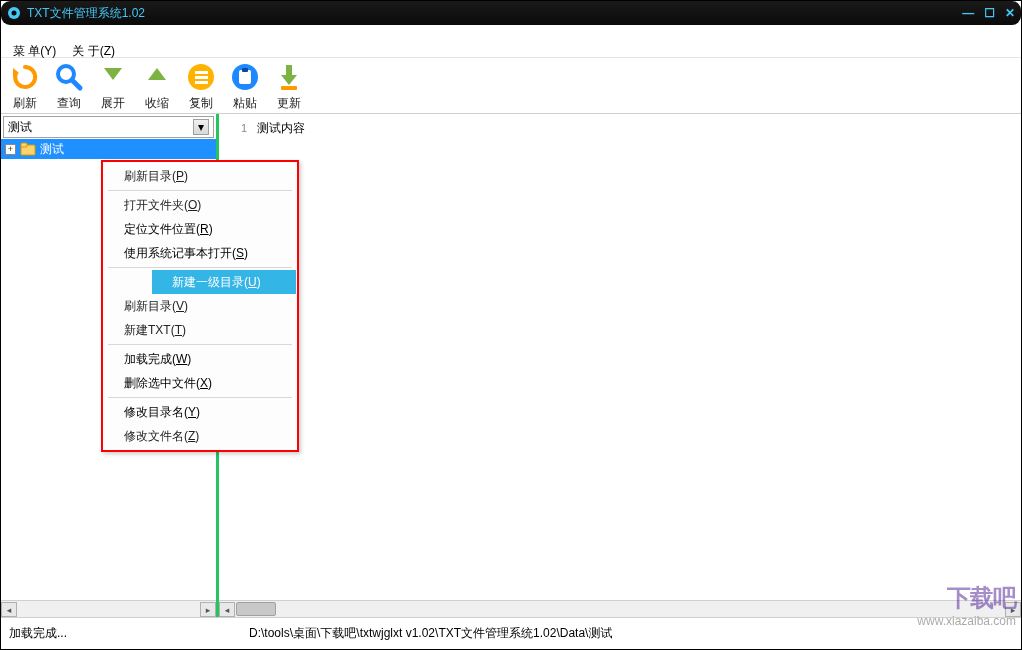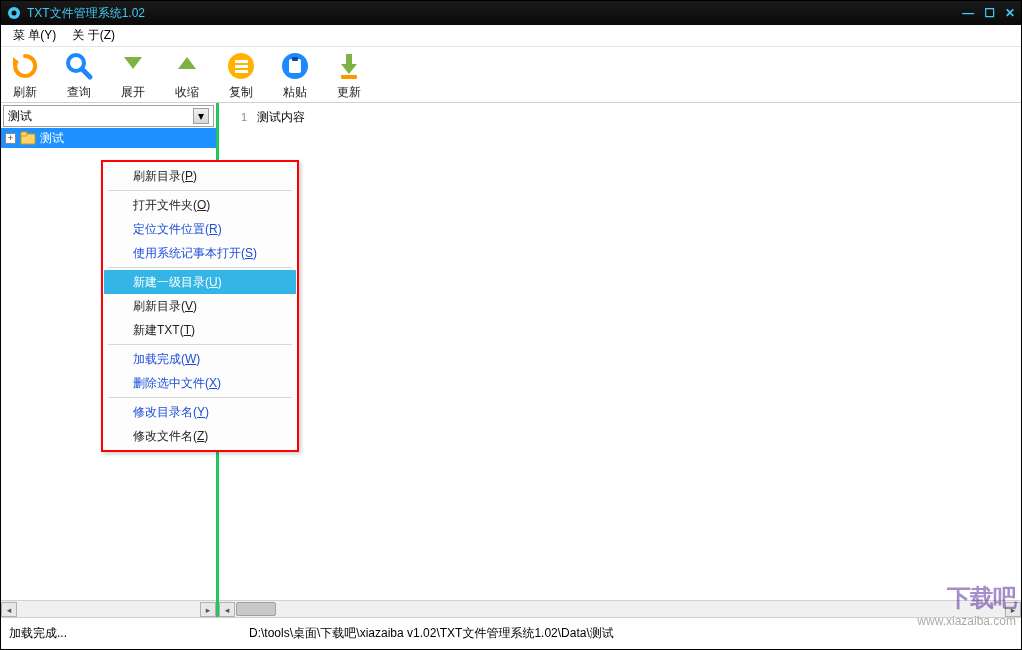--- a/index.html
+++ b/index.html
@@ -1,26 +1,26 @@
 <!DOCTYPE html>
 <html><head>
 <meta charset="utf-8">
 <style>
 * { margin: 0; padding: 0; box-sizing: border-box; font-family: "Microsoft YaHei", SimSun, Arial, sans-serif; font-size: 12px; }
 html, body { width: 1022px; height: 650px; overflow: hidden; }
 .window { width: 1022px; height: 650px; background: #fff; display: flex; flex-direction: column; border: 1px solid #000; }
-.titlebar { height: 24px; background: linear-gradient(#1a1a1a, #0a0a0a); color: #44c8f5; display: flex; align-items: center; padding: 0 6px; justify-content: space-between; }
+.titlebar { height: 24px; background: linear-gradient(#1a1a1a, #0a0a0a); color: #44c8f5; display: flex; align-items: center; padding: 0 6px; justify-content: space-between; border-radius: 9px; }
 .titlebar-left { display: flex; align-items: center; gap: 6px; }
 .title-icon svg { display: block; }
 .title-text { font-size: 12px; }
 .titlebar-right { display: flex; align-items: center; gap: 10px; color: #44c8f5; font-size: 14px; font-weight: bold; }
 .win-btn { cursor: pointer; }
-.menubar { height: 22px; background: #fff; display: flex; align-items: flex-start; padding: 0 8px; gap: 8px; border-bottom: 1px solid #e5e5e5; }
+.menubar { height: 22px; background: #fff; display: flex; align-items: flex-start; padding: 16px 8px; gap: 8px; border-bottom: 1px solid #e5e5e5; }
 .menu-item { padding: 2px 4px; cursor: default; }
-.toolbar { height: 56px; background: #fff; display: flex; align-items: center; gap: 22px; padding: 4px 8px 2px 8px; border-bottom: 1px solid #d0d0d0; }
+.toolbar { height: 56px; background: #fff; display: flex; align-items: center; gap: 12px; padding: 4px 8px 2px 8px; border-bottom: 1px solid #d0d0d0; }
 .tool-btn { display: flex; flex-direction: column; align-items: center; justify-content: center; gap: 2px; cursor: pointer; }
 .tool-icon { width: 32px; height: 32px; display: flex; align-items: center; justify-content: center; }
 .tool-label { font-size: 12px; color: #222; }
 .body-area { flex: 1; display: flex; min-height: 0; }
 .left-pane { width: 218px; display: flex; flex-direction: column; border-right: 3px solid #22c55e; }
 .combo { height: 22px; margin: 2px 2px 1px 2px; border: 1px solid #a0a0a0; display: flex; align-items: center; justify-content: space-between; padding: 0 4px; background: #fff; }
 .combo-btn { width: 16px; height: 16px; background: linear-gradient(#f0f0f0,#d8d8d8); border: 1px solid #a0a0a0; display:flex; align-items:center; justify-content:center; }
 .tree { flex: 1; background: #fff; overflow: hidden; position: relative; }
 .tree-item { height: 20px; display: flex; align-items: center; gap: 4px; background: #1e90ff; color: #fff; padding: 0 4px; }
 .tree-plus { width: 11px; height: 11px; background: #fff; color: #333; border: 1px solid #888; display:flex; align-items:center; justify-content:center; font-size:9px; line-height:9px; }
@@ -30,23 +30,23 @@
 .editor-line { display: flex; align-items: baseline; gap: 10px; }
 .line-no { color: #888; font-size: 11px; width: 20px; text-align: right; }
 .editor-text { color: #000; text-align: right; }
 .scroll-h { height: 17px; background: #f0f0f0; border-top: 1px solid #d0d0d0; position: relative; }
 .scroll-thumb { position: absolute; left: 17px; top: 1px; height: 14px; width: 40px; background: #c8c8c8; border: 1px solid #a0a0a0; border-radius: 2px; }
 .scroll-arrow { position:absolute; width:16px; height:15px; top:1px; background:#e8e8e8; border:1px solid #b0b0b0; display:flex; align-items:center; justify-content:center; font-size:9px; color:#555;}
 .statusbar { height: 32px; background: #fff; border-top: 1px solid #d0d0d0; display: flex; align-items: center; padding: 0 8px; }
 .status-left { width: 240px; }
 .status-path { flex:1; }
 .context-menu { position: absolute; left: 101px; top: 160px; width: 198px; background: #fdfdfd; border: 2px solid #ff0000; box-shadow: 2px 2px 4px rgba(0,0,0,0.2); z-index: 100; padding: 2px 1px; }
-.cm-item { height: 24px; display: flex; align-items: center; padding: 0 29px; color: #222; cursor: default; }
-.cm-item.disabled { color: #1d4ed8; text-align: right; }
-.cm-item.highlight { background: #33b5e5; color: #fff; }
+.cm-item { height: 24px; display: flex; align-items: center; padding: 0 20px; color: #222; cursor: default; }
+.cm-item.disabled { color: #000000; text-align: right; }
+.cm-item.highlight { background: #33b5e5; color: #fff; margin-left: 48px; }
 .cm-sep { height: 1px; background: #d8d8d8; margin: 2px 4px; }
 .cm-key { text-decoration: underline; }
 .watermark { position: absolute; right: 6px; bottom: 22px; opacity: 0.5; font-size: 10px; color: #555; pointer-events:none; text-align:right; }
 .watermark .big { font-size: 24px; font-weight: bold; color: #4c1d95; letter-spacing:-1px;}
 </style>
 </head>
 <body>
 
 <div class="window">
 
@@ -174,21 +174,21 @@
       <div class="scroll-h">
         <span class="scroll-arrow" style="left:0">◂</span>
         <span class="scroll-thumb"></span>
         <span class="scroll-arrow" style="right:0">▸</span>
       </div>
     </div>
   </div>
 
   <div class="statusbar">
     <span class="status-left">加载完成...</span>
-    <span class="status-path">D:\tools\桌面\下载吧\xiazaiba v1.02\TXT文件管理系统1.02\Data\测试</span>
+    <span class="status-path">D:\tools\桌面\下载吧\txtwjglxt v1.02\TXT文件管理系统1.02\Data\测试</span>
   </div>
 
   <div class="context-menu">
     <div class="cm-item">
         <span>刷新目录(</span>
         <span class="cm-key">P</span>
         <span>)</span>
       </div>
     <div class="cm-sep"></div>
     <div class="cm-item">

